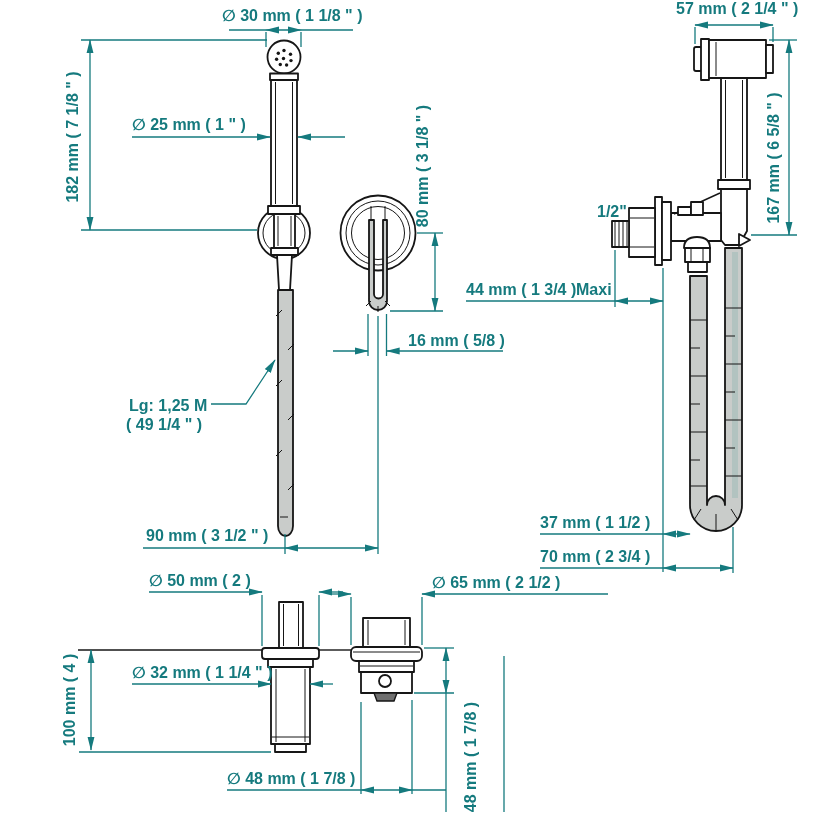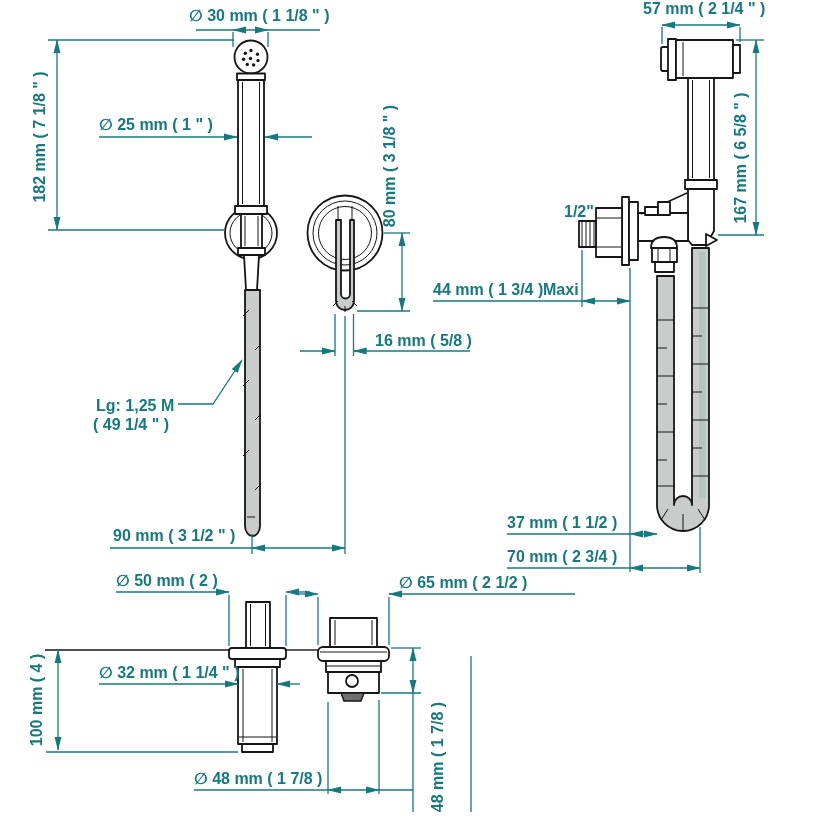--- a/index.html
+++ b/index.html
@@ -3,21 +3,21 @@
 <meta charset="utf-8">
 <style>
   :root{
     --dimension:#157a7e;
     --line:#161616;
     --hose:#c9ccca;
     --hose-stripe:#b2c3c0;
     --background:#ffffff;
   }
   html,body{margin:0;padding:0;background:var(--background);}
-  .stage{width:769px;height:819px;position:relative;background:var(--background);}
+  .stage{width:769px;height:819px;position:relative;background:var(--background);margin-left:33px;}
   svg{display:block;}
   
   .blk{fill:#ffffff;stroke:var(--line);stroke-width:1.8;stroke-linejoin:round;}
   .blk2{fill:none;stroke:var(--line);stroke-width:1;}
   .blk3{fill:none;stroke:var(--line);stroke-width:1.4;}
   .solid{fill:var(--line);stroke:none;}
   .hose{fill:var(--hose);stroke:var(--line);stroke-width:1.8;stroke-linejoin:round;}
   .hoseTick{fill:none;stroke:var(--line);stroke-width:1;}
   .stripe{fill:var(--hose-stripe);stroke:none;}
   .nub{fill:#6f6f6f;stroke:var(--line);stroke-width:1.4;}

